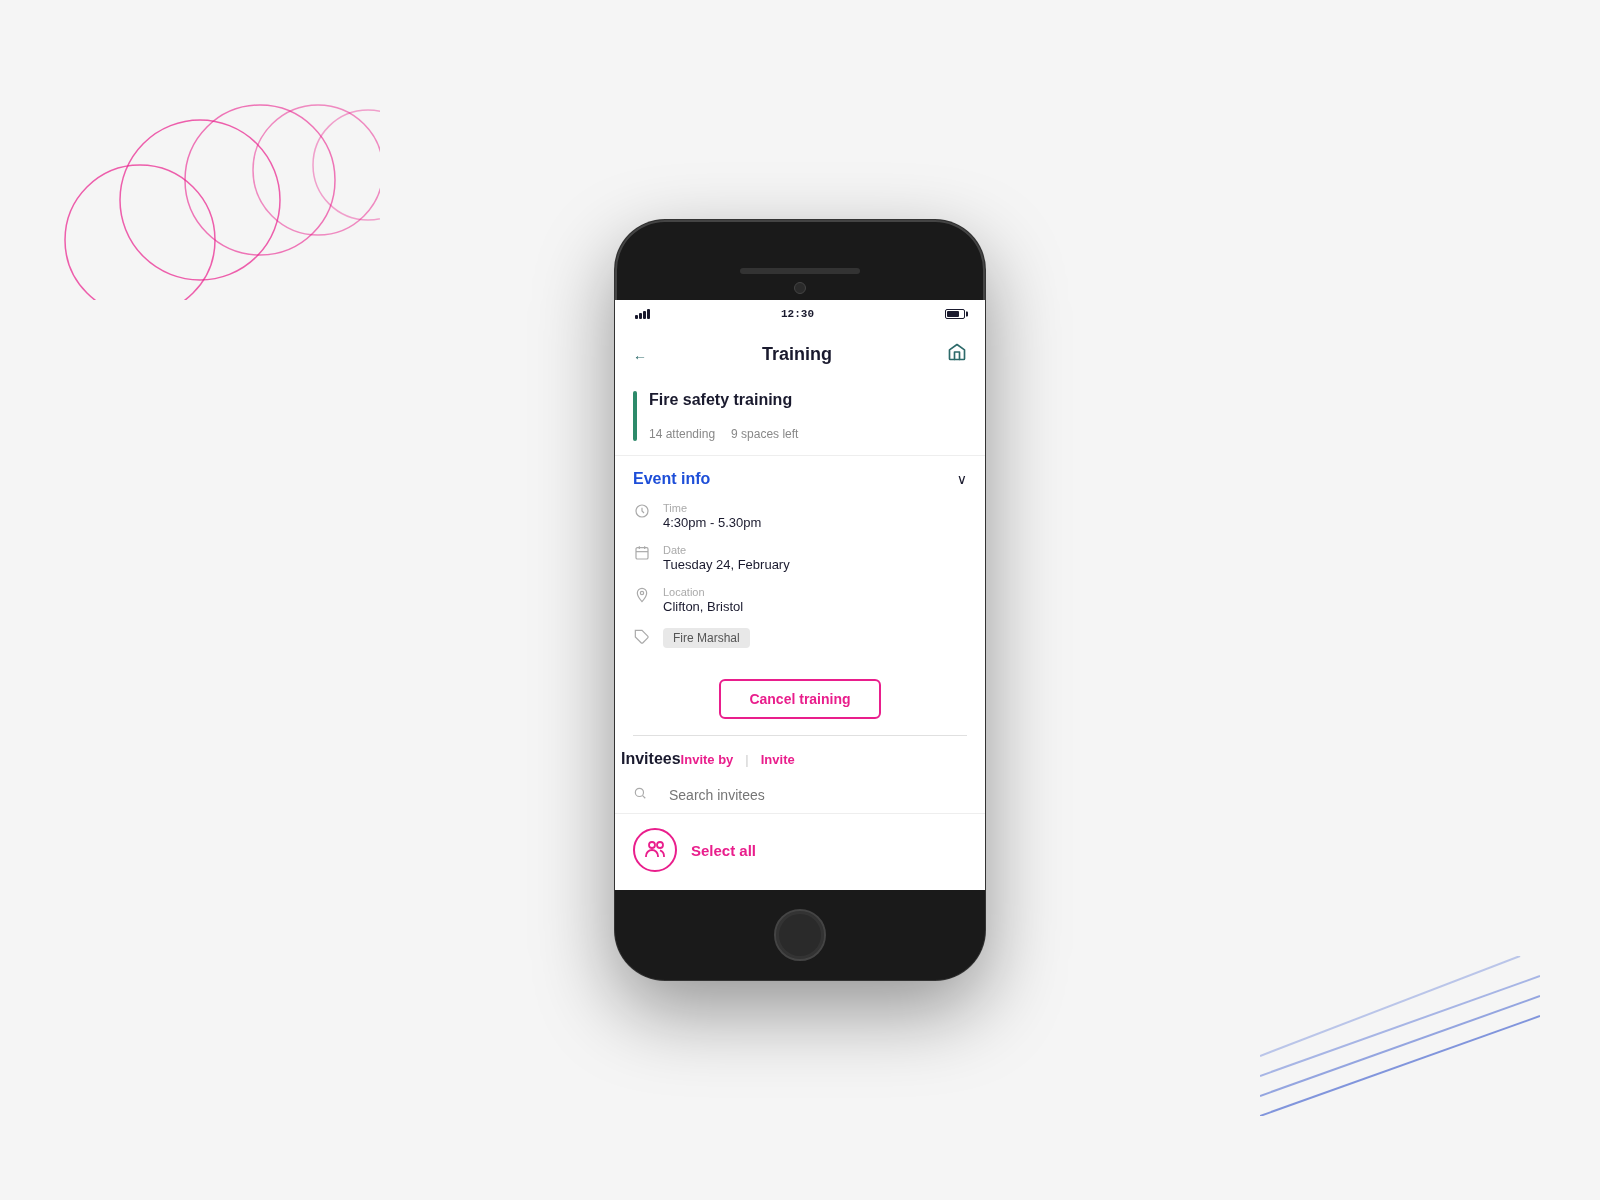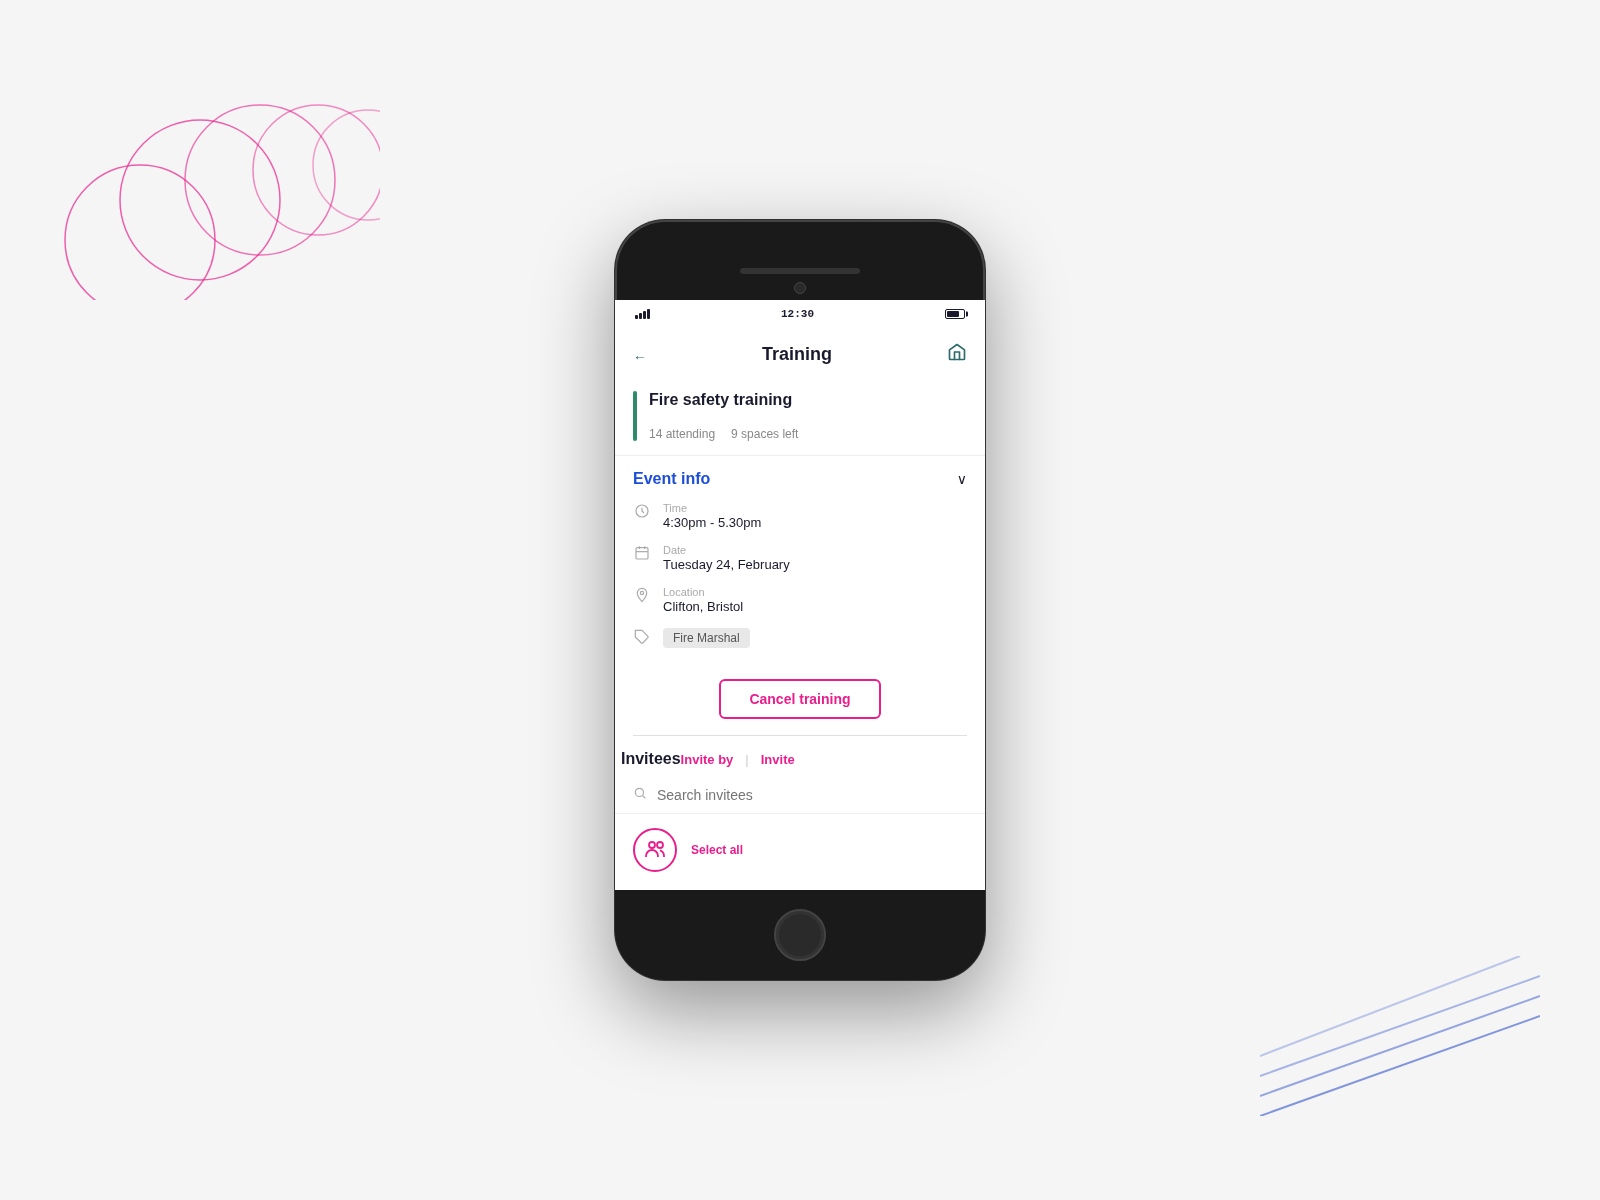--- a/index.html
+++ b/index.html
@@ -339,20 +339,21 @@
       font-size: 14px;
     }
 
     .search-input {
       flex: 1;
       border: none;
       outline: none;
       font-size: 14px;
       color: #aaa;
       background: transparent;
+      margin-left: 12px;
     }
 
     
     .select-all-row {
       display: flex;
       align-items: center;
       gap: 14px;
       padding: 14px 18px;
     }
 
@@ -368,21 +369,21 @@
     }
 
     .select-all-avatar svg {
       width: 24px;
       height: 24px;
       stroke: #e91e8c;
       fill: none;
     }
 
     .select-all-label {
-      font-size: 12px;
+      font-size: 15px;
       color: #e91e8c;
       font-weight: 600;
     }
 
     
     .phone-bottom {
       width: 100%;
       height: 90px;
       background: #1a1a1a;
       display: flex;

